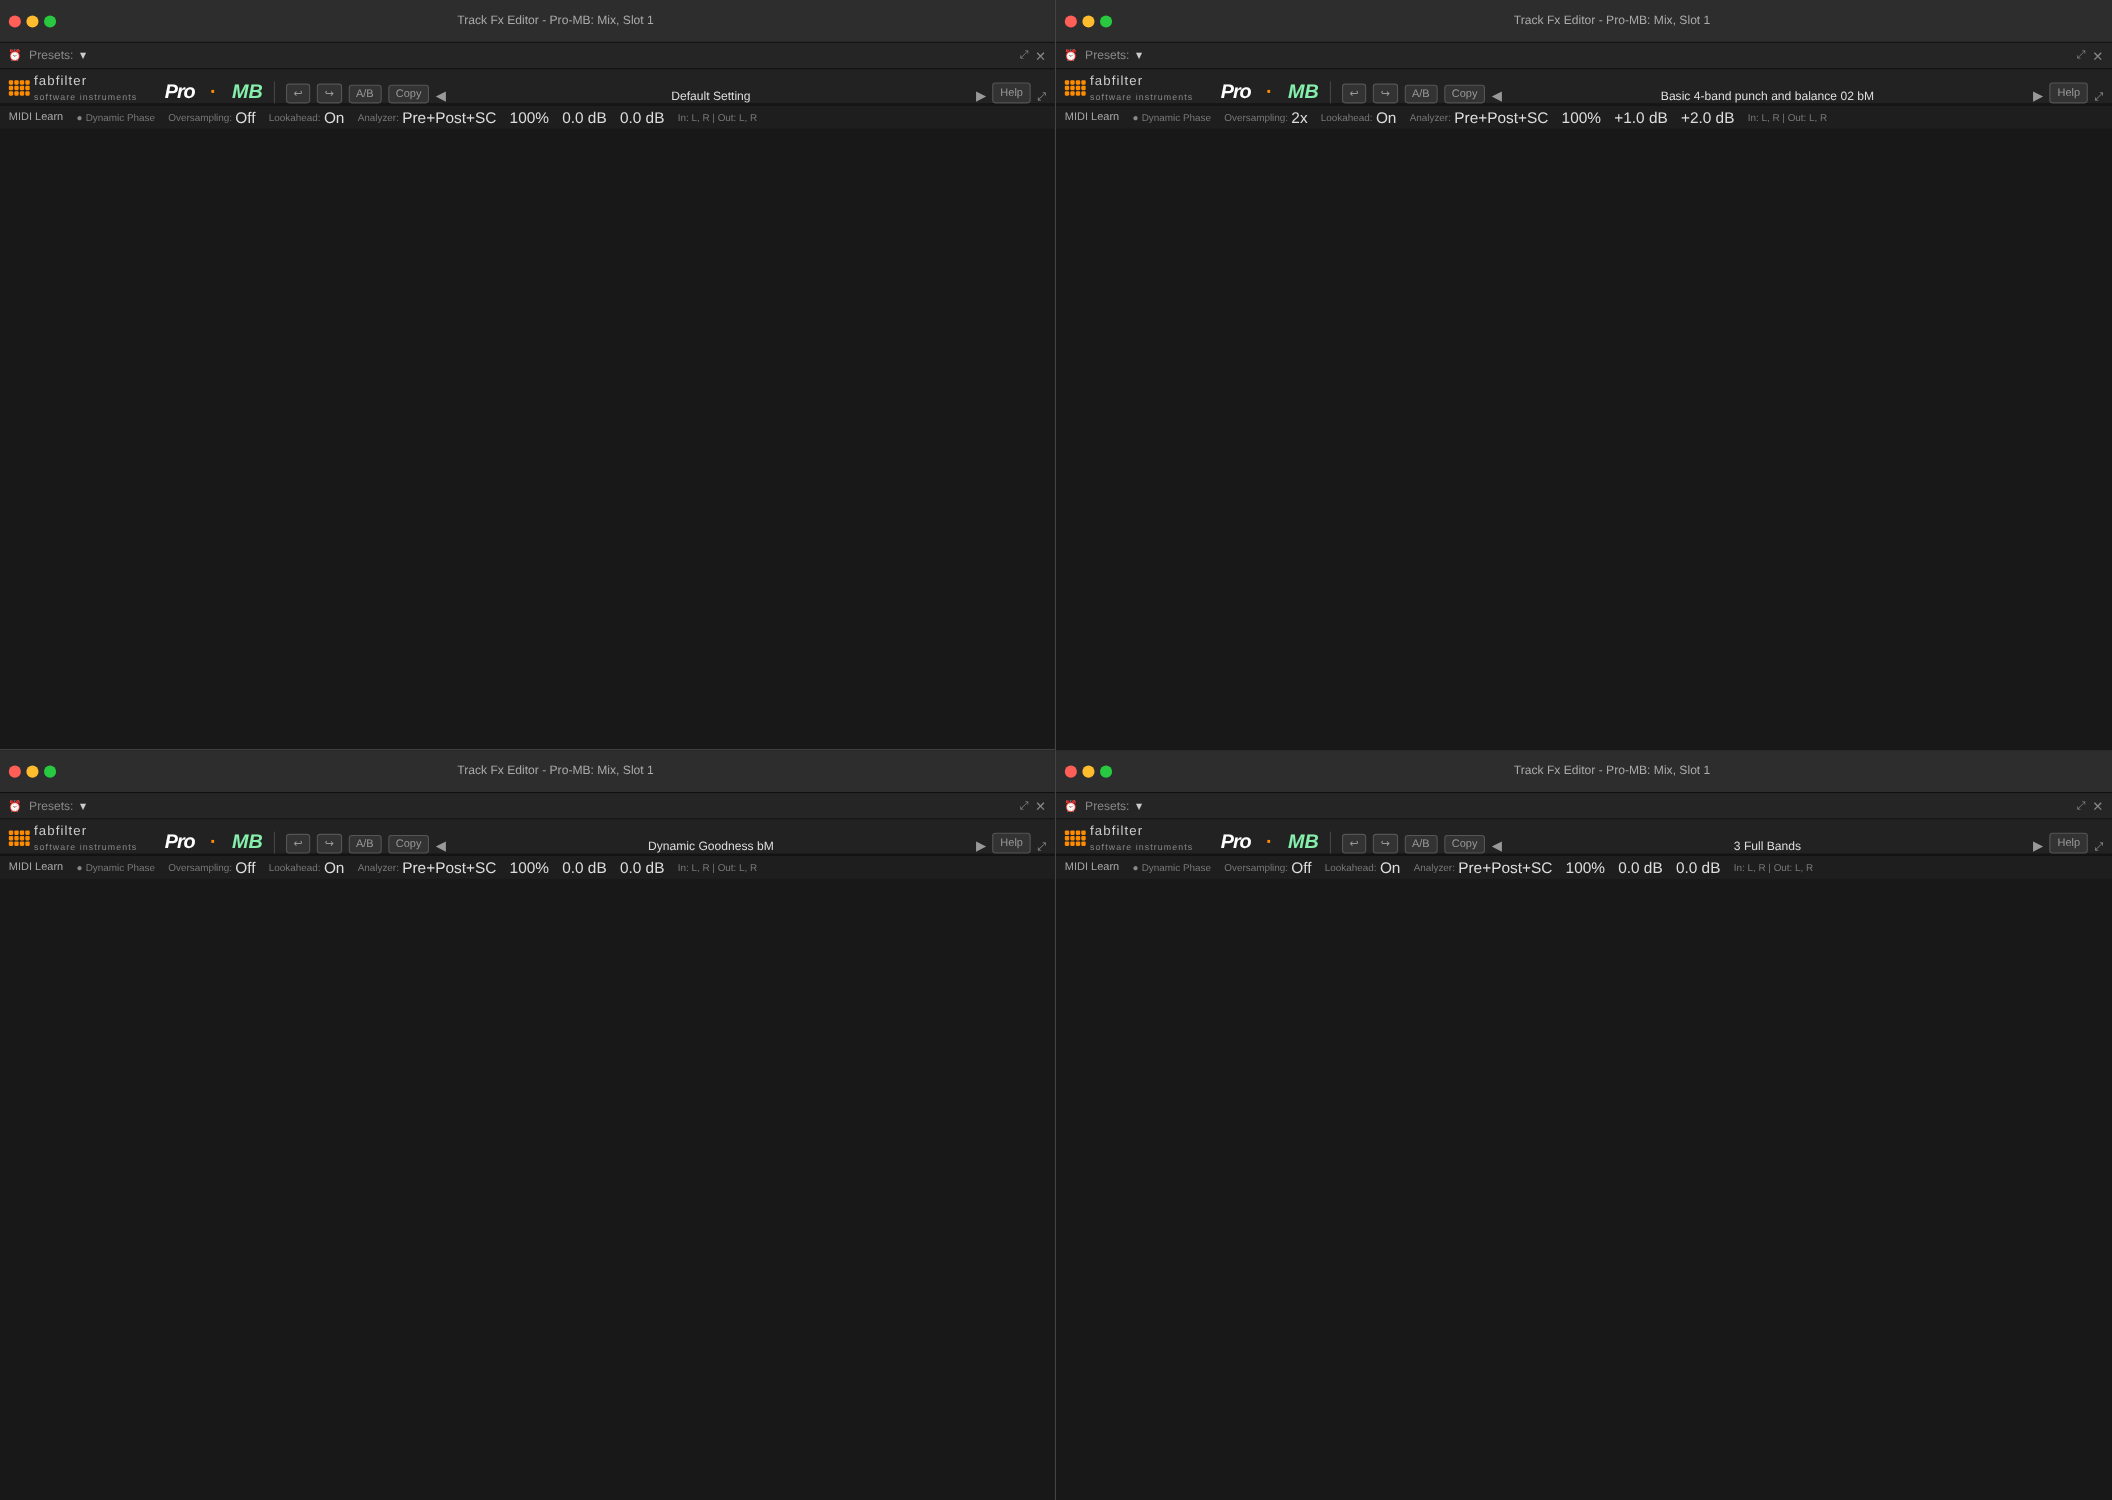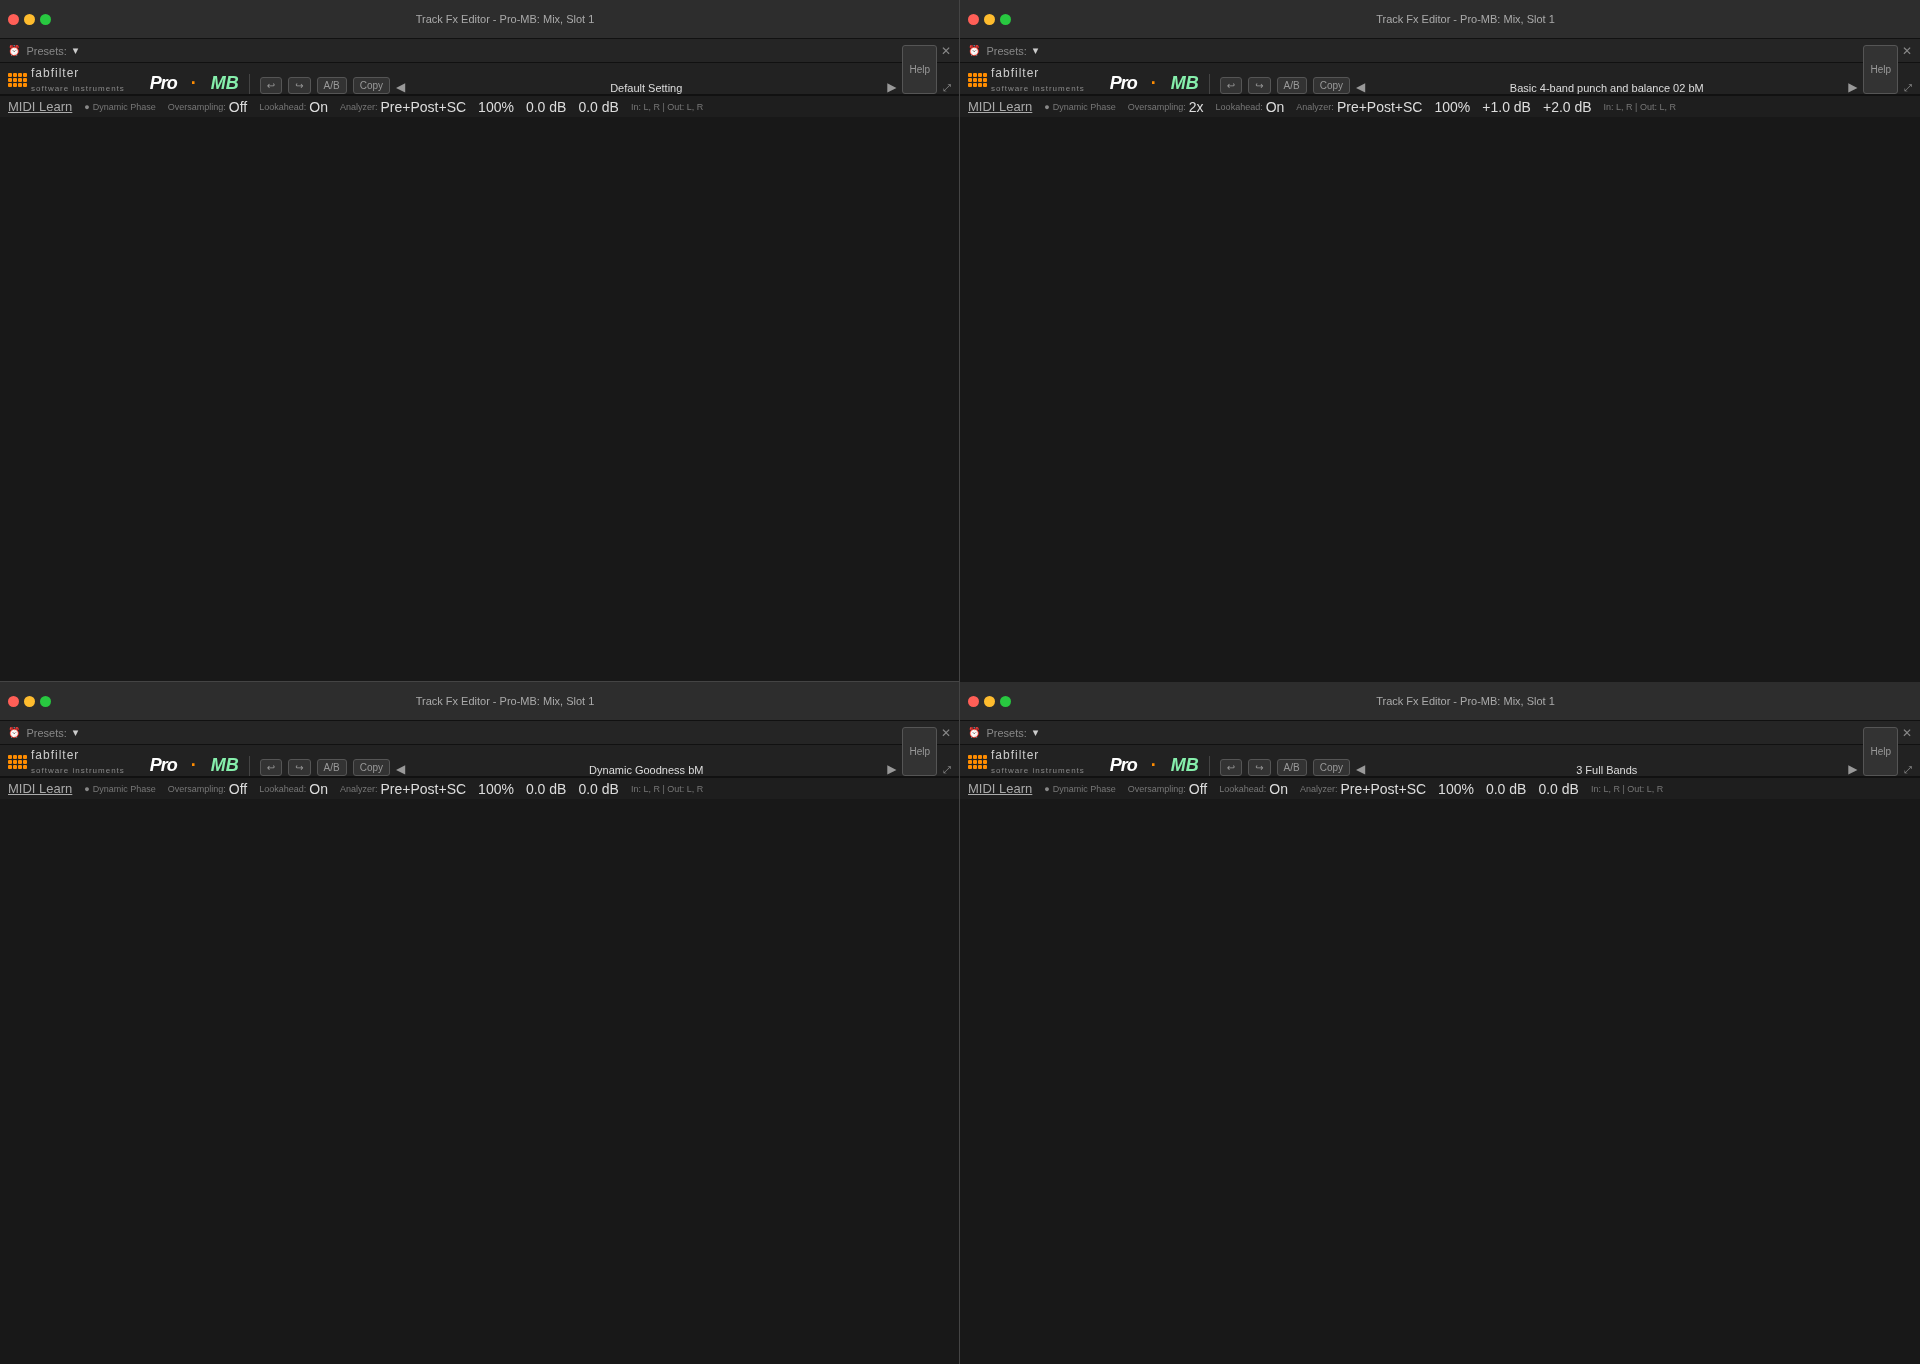--- a/index.html
+++ b/index.html
@@ -111,21 +111,21 @@
       font-size: 11px;
       flex: 1;
       text-align: center;
     }
     .help-btn {
       color: #999;
       font-size: 10px;
       background: #333;
       border: 1px solid #555;
       border-radius: 3px;
-      padding: 18px 6px;
+      padding: 3px 6px;
       cursor: pointer;
     }
 
     
     .spectrum-area {
       flex: 1;
       position: relative;
       background: #1a1a1a;
       overflow: hidden;
     }
@@ -152,23 +152,22 @@
     .status-item {
       color: #777;
       font-size: 9px;
       display: flex;
       align-items: center;
       gap: 3px;
     }
 
     .status-link {
       color: #aaa;
-      font-size: 13px;
+      font-size: 10px;
       cursor: pointer;
-      text-decoration: underline;
     }
 
     .status-value {
       color: #ddd;
       font-size: 14px;
     }
 
     
     .grid-line-h {
       stroke: #333;

